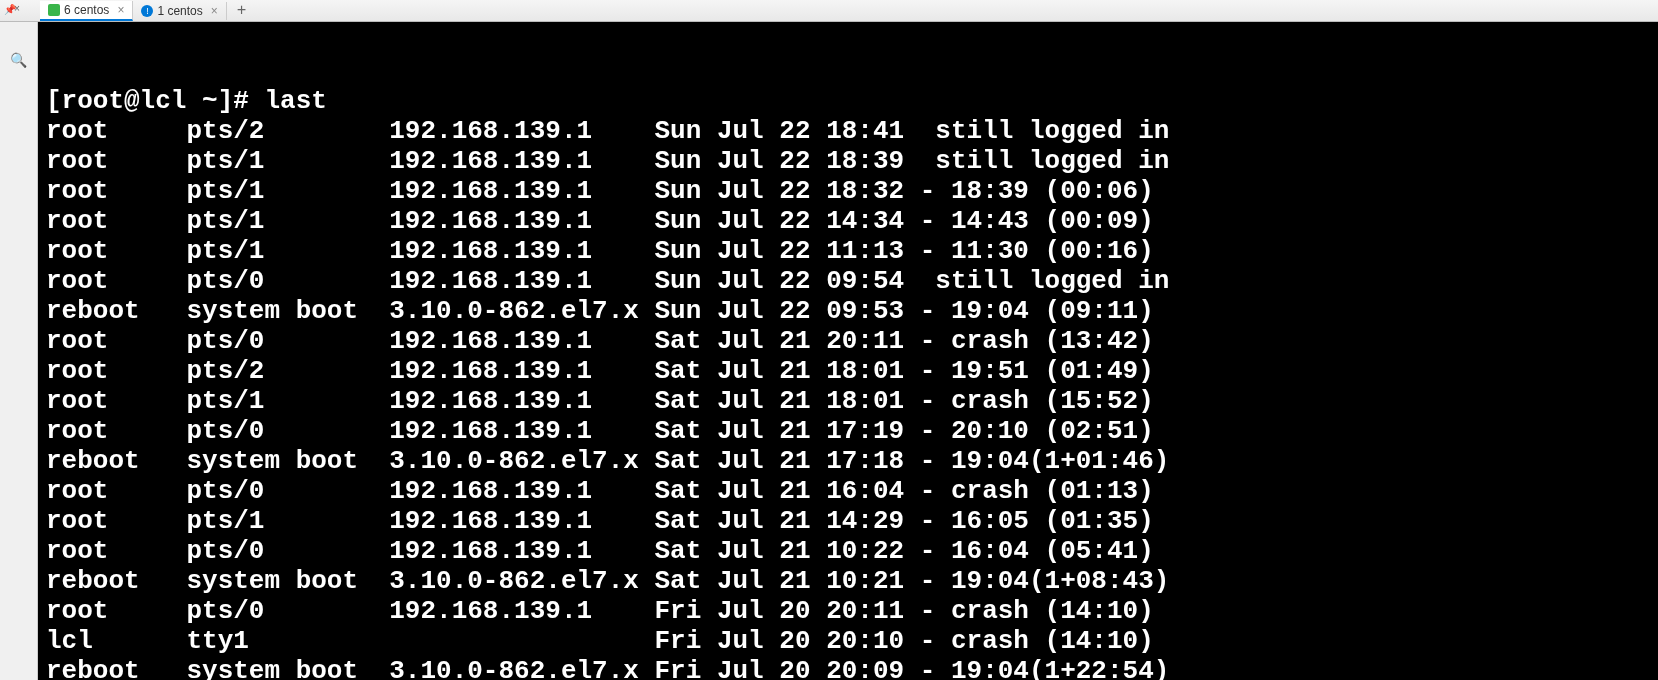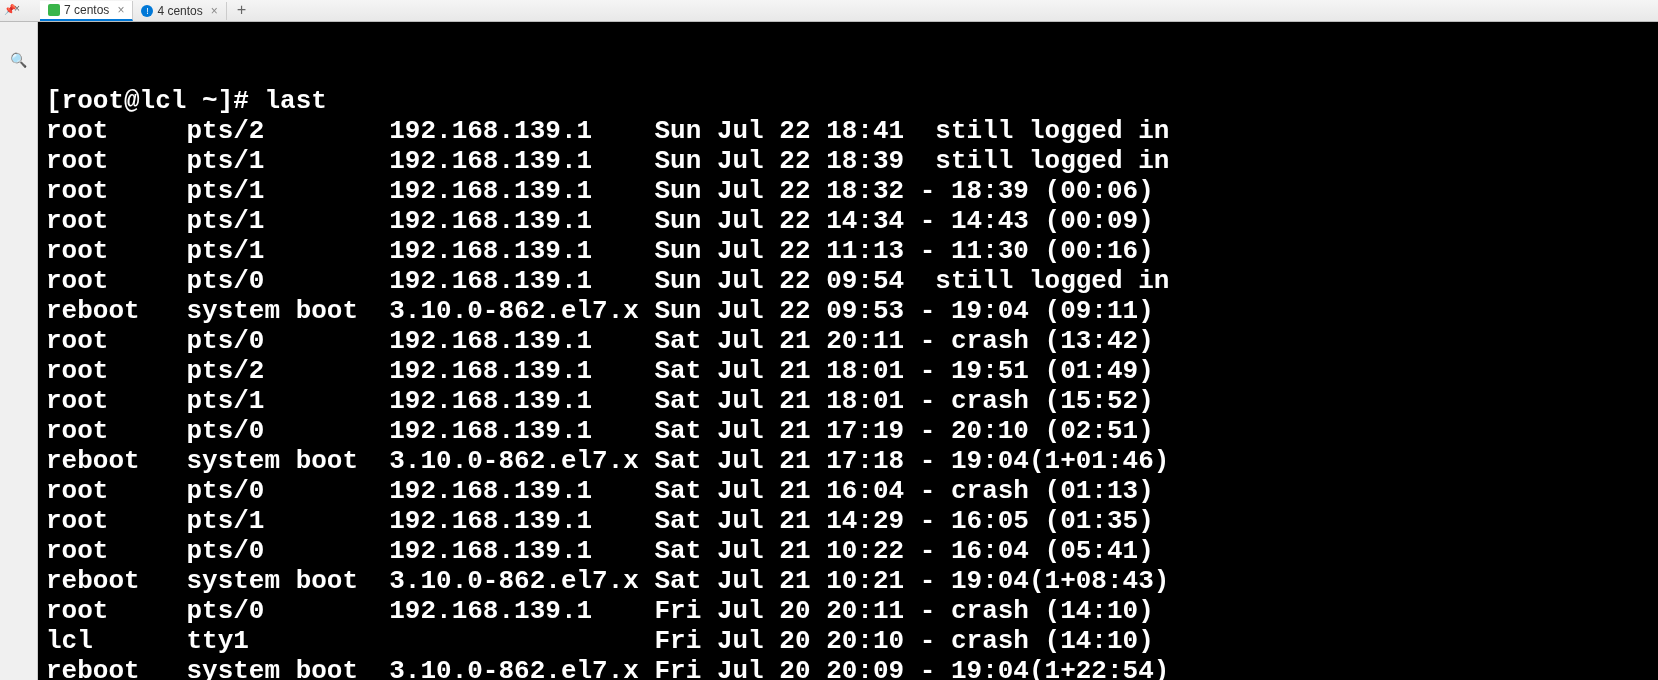--- a/index.html
+++ b/index.html
@@ -108,26 +108,26 @@
     }
   </style>
 </head>
 <body>
 
 <div class="tab-bar">
   <span class="pin-icon">📌</span>
   <span class="close-x">×</span>
   <div class="tab active">
     <span class="tab-icon green"></span>
-    <span>7 centos</span>
+    <span>6 centos</span>
     <span class="tab-close">×</span>
   </div>
   <div class="tab">
     <span class="tab-icon blue">!</span>
-    <span>4 centos</span>
+    <span>1 centos</span>
     <span class="tab-close">×</span>
   </div>
   <div class="tab-add">+</div>
 </div>
 
 <div class="left-gutter">
   <span class="search-icon">🔍</span>
 </div>
 
 <div class="terminal">

